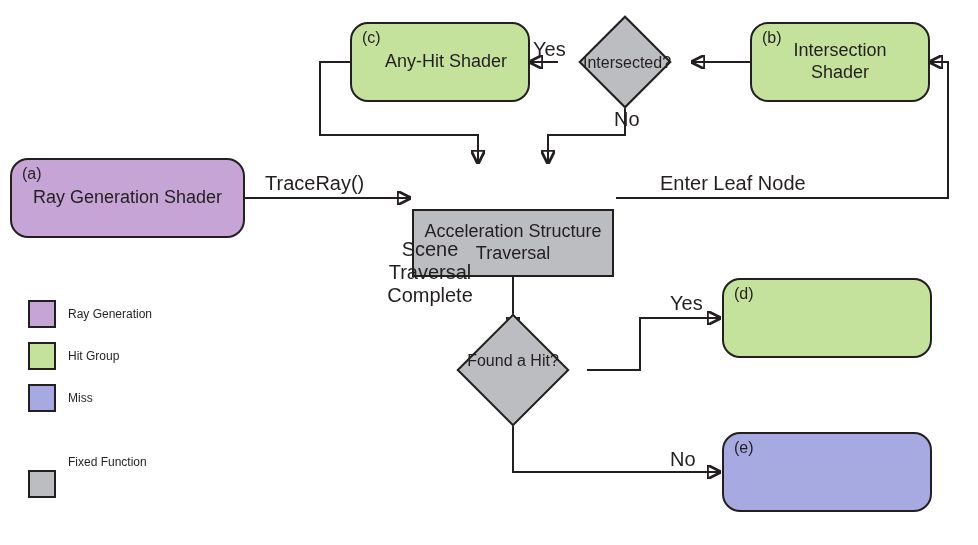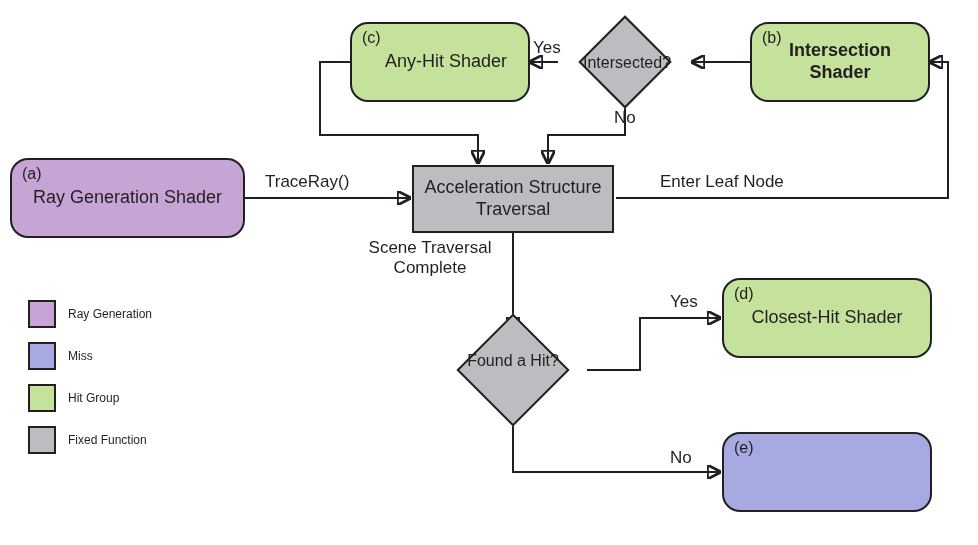--- a/index.html
+++ b/index.html
@@ -18,31 +18,31 @@
     display: flex;
     align-items: center;
     justify-content: center;
     font-size: 18px;
     line-height: 1.2;
   }
   .rounded { border-radius: 18px; }
   .purple { background: #c6a4d5; }
   .green  { background: #c4e29b; }
   .blue   { background: #a7a9e1; }
-  .gray   { background: #bcbdc0; }
+  .gray   { background: #bcbdc0; margin-top: 44px; }
   .tag {
     position: absolute;
     top: 4px;
     left: 10px;
     font-size: 16px;
     font-weight: 500;
   }
   .label {
     position: absolute;
-    font-size: 17px;
+    font-size: 20px;
     white-space: nowrap;
     text-align: center;
   }
   .diamond {
     position: absolute;
     transform: rotate(45deg);
     border: 2px solid #231f20;
     background: #bcbdc0;
   }
   .diamond-text {
@@ -97,21 +97,21 @@
   <path d="M 513 410 L 513 472 L 720 472" marker-end="url(#arrow)"></path>
 </svg>
 
 <div class="node rounded green" style="left:350px; top:22px; width:180px; height:80px;">
   <span class="tag">(c)</span>
   <span style="white-space:pre-line;margin-left:12px;">Any-Hit Shader</span>
 </div>
 
 <div class="node rounded green" style="left:750px; top:22px; width:180px; height:80px;">
   <span class="tag">(b)</span>
-  <span style="white-space:pre-line;font-weight:bold;">Intersection
+  <span style="white-space:pre-line;">Intersection
 Shader</span>
 </div>
 
 <div class="node rounded purple" style="left:10px; top:158px; width:235px; height:80px;">
   <span class="tag">(a)</span>
   <span>Ray Generation Shader</span>
 </div>
 
 <div class="node gray" style="left:412px; top:165px; width:202px; height:68px;">
   <span style="white-space:pre-line;">Acceleration Structure
@@ -119,21 +119,20 @@
 </div>
 
 <div class="diamond" style="left:592px; top:29px; width:66px; height:66px;"></div>
 <div class="diamond-text" style="left:583px; top:54px; width:68px;">Intersected?</div>
 
 <div class="diamond" style="left:473px; top:330px; width:80px; height:80px;"></div>
 <div class="diamond-text" style="left:463px; top:352px; width:100px;">Found a Hit?</div>
 
 <div class="node rounded green" style="left:722px; top:278px; width:210px; height:80px;">
   <span class="tag">(d)</span>
-  <span>Closest-Hit Shader</span>
 </div>
 
 <div class="node rounded blue" style="left:722px; top:432px; width:210px; height:80px;">
   <span class="tag">(e)</span>
 </div>
 
 <div class="label" style="left:265px; top:172px;">TraceRay()</div>
 <div class="label" style="left:660px; top:172px;">Enter Leaf Node</div>
 <div class="label" style="left:533px; top:38px;">Yes</div>
 <div class="label" style="left:614px; top:108px;">No</div>
@@ -141,24 +140,24 @@
 Complete</div>
 <div class="label" style="left:670px; top:292px;">Yes</div>
 <div class="label" style="left:670px; top:448px;">No</div>
 
 <div class="legend">
   <div class="legend-row">
     <div class="swatch purple"></div>
     <span>Ray Generation</span>
   </div>
   <div class="legend-row">
+    <div class="swatch green"></div>
+    <span>Hit Group</span>
+  </div>
+  <div class="legend-row">
     <div class="swatch blue"></div>
     <span>Miss</span>
-  </div>
-  <div class="legend-row">
-    <div class="swatch green"></div>
-    <span>Hit Group</span>
   </div>
   <div class="legend-row">
     <div class="swatch gray"></div>
     <span>Fixed Function</span>
   </div>
 </div>
 
 </body></html>

